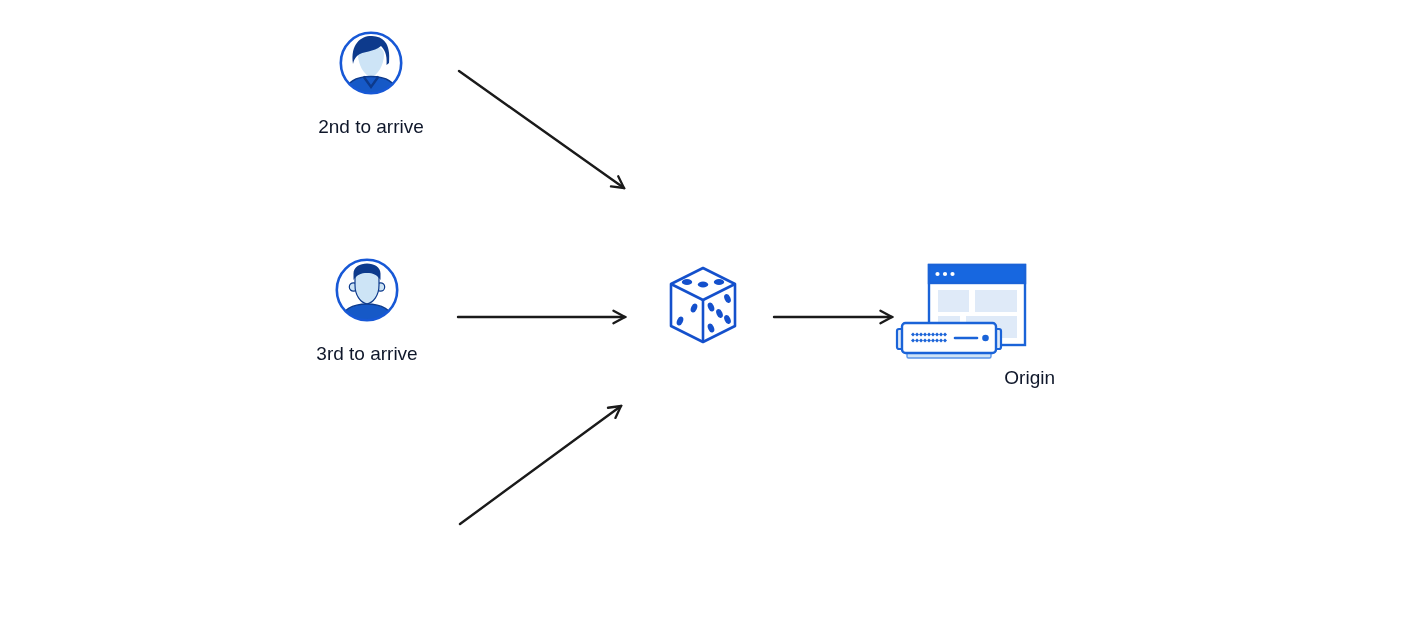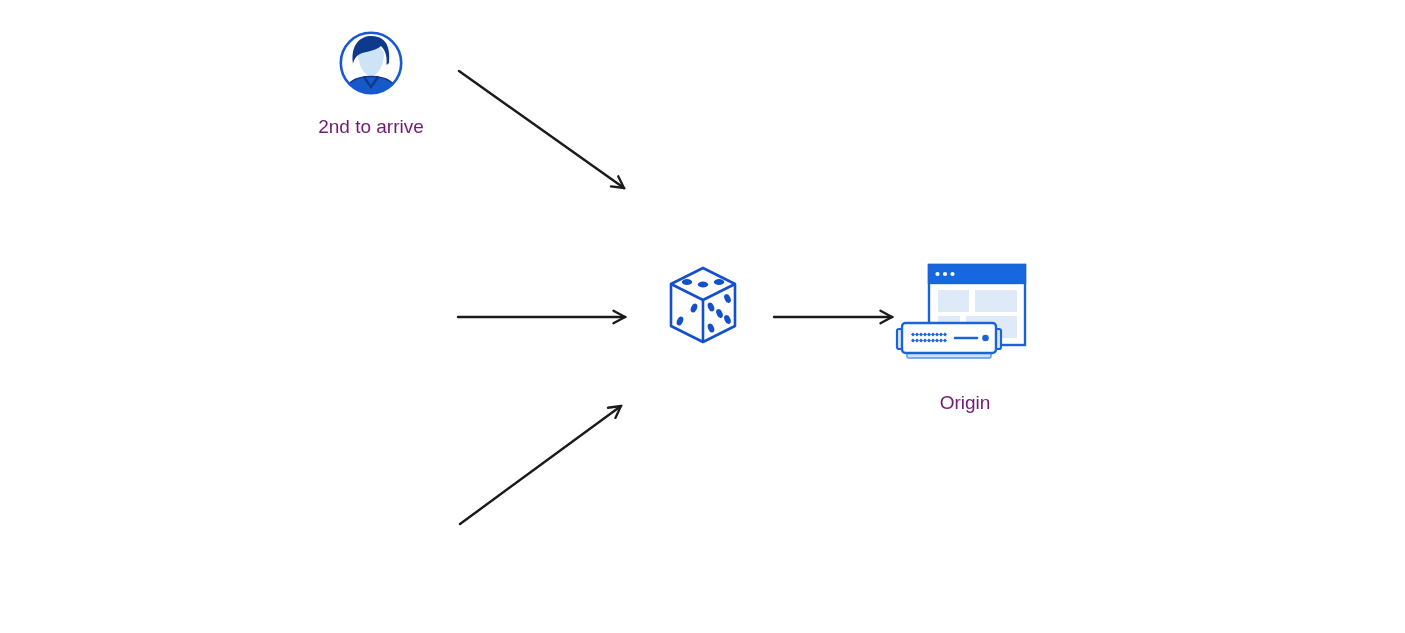--- a/index.html
+++ b/index.html
@@ -3,21 +3,21 @@
 <meta charset="utf-8">
 <style>
   html,body{margin:0;padding:0;background:#ffffff;}
   .canvas{
     position:relative;width:1405px;height:633px;background:#ffffff;
     font-family:"Liberation Sans",sans-serif;overflow:hidden;
   }
   .abs{position:absolute;}
   .node-label{
     position:absolute;width:180px;text-align:center;
-    font-size:19px;line-height:22px;color:#701a75;
+    font-size:19px;line-height:22px;color:#0f172a;
   }
   svg{display:block;}
 </style>
 </head>
 <body>
 
 <div class="canvas">
 
   <svg class="abs" style="left:0;top:0;pointer-events:none;" width="1405" height="633" viewBox="0 0 1405 633">
     <defs>
@@ -45,20 +45,39 @@
         <path d="M20,24 C20,13 46,13 46,24 C46,35 40,45 33,47.5 C26,45 20,35 20,24 Z" fill="#cde4f6"></path>
         <path d="M15,34 C12,13 24,5.5 34,6 C45,6.5 53,13 51,33 L48.5,35 C49.5,24 46,19 43,16 C36,22.5 25,20.5 19,26 C16.5,28.5 15.8,31 15,34 Z" fill="#0d3a8c"></path>
         <path d="M5,66 C7.5,52 19,46.5 33,46.5 C47,46.5 58.5,52 61,66 Z" fill="#1659c7" stroke="#0d3a8c" stroke-width="1.6"></path>
         <path d="M25.5,46.5 L33,57 L40.5,46.5" fill="none" stroke="#0d3a8c" stroke-width="2.4"></path>
       </g>
       <circle cx="33" cy="33" r="30.2" fill="none" stroke="#1758d6" stroke-width="2.6"></circle>
     </svg>
     <div class="node-label" style="left:-57px;top:86px;">2nd to arrive</div>
   </div>
 
+  <div class="abs" style="left:334px;top:257px;">
+    <svg width="66" height="66" viewBox="0 0 66 66">
+      <defs>
+          <clipPath id="avc2">
+            <circle cx="33" cy="33" r="30.2"></circle>
+          </clipPath>
+        </defs>
+      <circle cx="33" cy="33" r="30.2" fill="#ffffff"></circle>
+      <g clip-path="url(#avc2)">
+        <circle cx="19.5" cy="30" r="4.2" fill="#cde4f6" stroke="#0d3a8c" stroke-width="1.2"></circle>
+        <circle cx="46.5" cy="30" r="4.2" fill="#cde4f6" stroke="#0d3a8c" stroke-width="1.2"></circle>
+        <path d="M21,21 C21,12.5 45,12.5 45,21 L45,28 C45,38.5 39.5,45.5 33,47 C26.5,45.5 21,38.5 21,28 Z" fill="#cde4f6" stroke="#0d3a8c" stroke-width="1.2"></path>
+        <path d="M19.5,23 L19.5,16.5 C19.5,10 26,6.5 33,6.5 C40,6.5 46.5,10 46.5,16.5 L46.5,23 C42.5,17.5 39,16 33,16 C27,16 23.5,17.5 19.5,23 Z" fill="#0d3a8c"></path>
+        <path d="M5,66 C7.5,52.5 19,47 33,47 C47,47 58.5,52.5 61,66 Z" fill="#1659c7" stroke="#0d3a8c" stroke-width="1.6"></path>
+      </g>
+      <circle cx="33" cy="33" r="30.2" fill="none" stroke="#1758d6" stroke-width="2.6"></circle>
+    </svg>
+    <div class="node-label" style="left:-57px;top:86px;">3rd to arrive</div>
+  </div>
 
 
   <div class="abs" style="left:667px;top:265px;">
     <svg width="72" height="80" viewBox="0 0 72 80">
       <g stroke="#1450cc" stroke-width="2.6" stroke-linejoin="round" fill="#ffffff">
         <path d="M36,3 L68,19 L68,61 L36,77 L4,61 L4,19 Z"></path>
         <path d="M4,19 L36,35 L68,19" fill="none"></path>
         <path d="M36,35 L36,77" fill="none"></path>
       </g>
       <g fill="#1450cc">
@@ -120,16 +139,16 @@
           <rect x="32.6" y="76.1" width="2.8" height="2.8" transform="rotate(45 34 77.5)"></rect>
           <rect x="36.6" y="76.1" width="2.8" height="2.8" transform="rotate(45 38 77.5)"></rect>
           <rect x="40.6" y="76.1" width="2.8" height="2.8" transform="rotate(45 42 77.5)"></rect>
           <rect x="44.6" y="76.1" width="2.8" height="2.8" transform="rotate(45 46 77.5)"></rect>
           <rect x="48.6" y="76.1" width="2.8" height="2.8" transform="rotate(45 50 77.5)"></rect>
         </g>
         <line x1="60" y1="75" x2="82" y2="75" stroke="#1a63d8" stroke-width="2.6" stroke-linecap="round"></line>
         <circle cx="90.5" cy="75" r="3.3" fill="#1a63d8"></circle>
       </g>
     </svg>
-    <div class="node-label" style="left:-20px;top:129px;">Origin</div>
+    <div class="node-label" style="left:-20px;top:104px;text-align:right;">Origin</div>
   </div>
 
 </div>
 
 </body></html>

